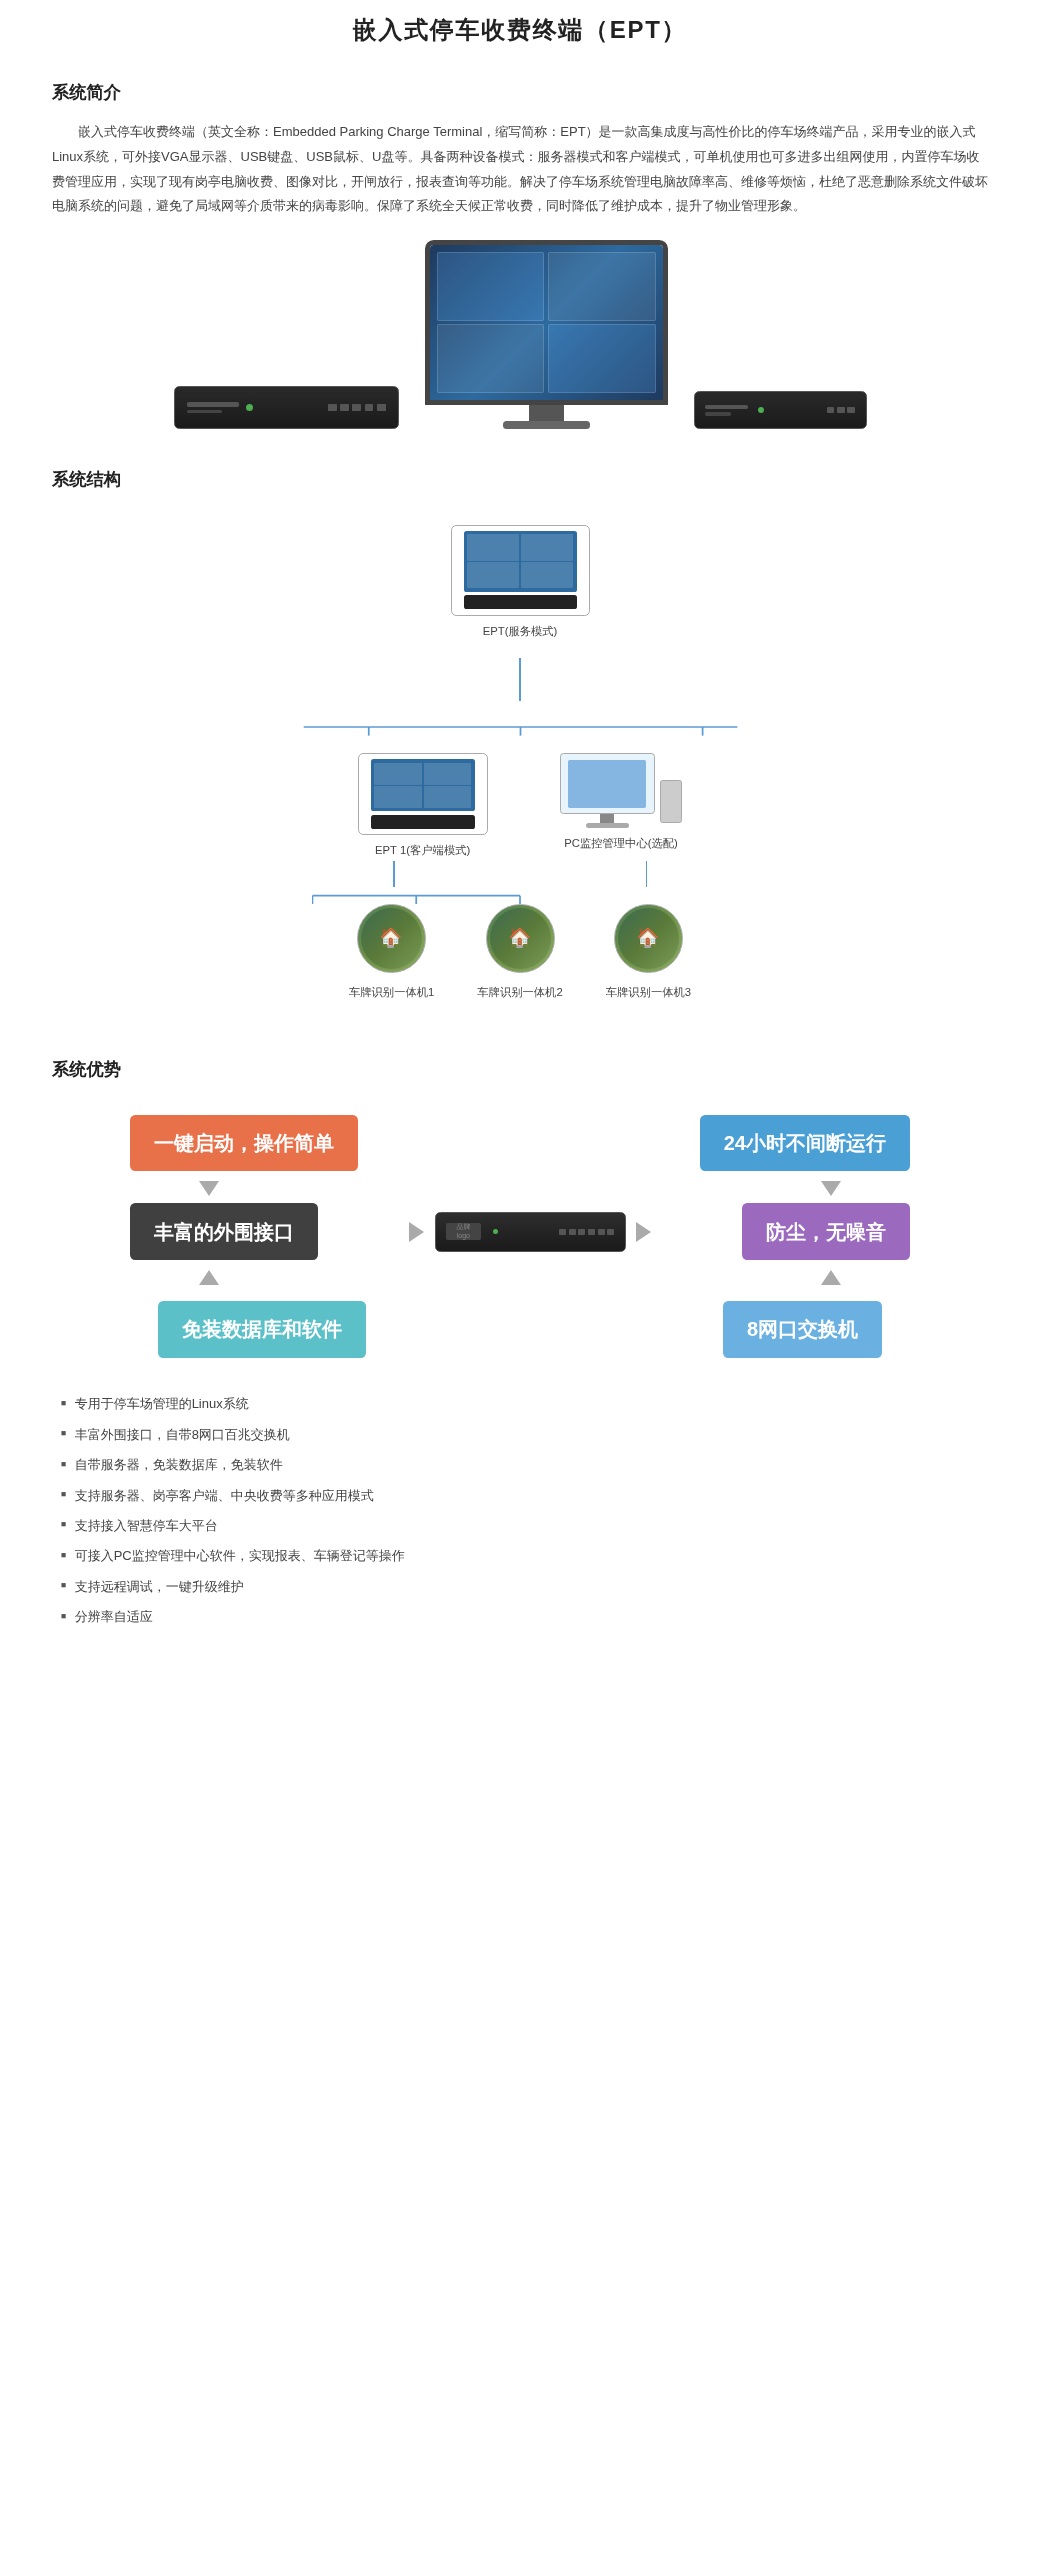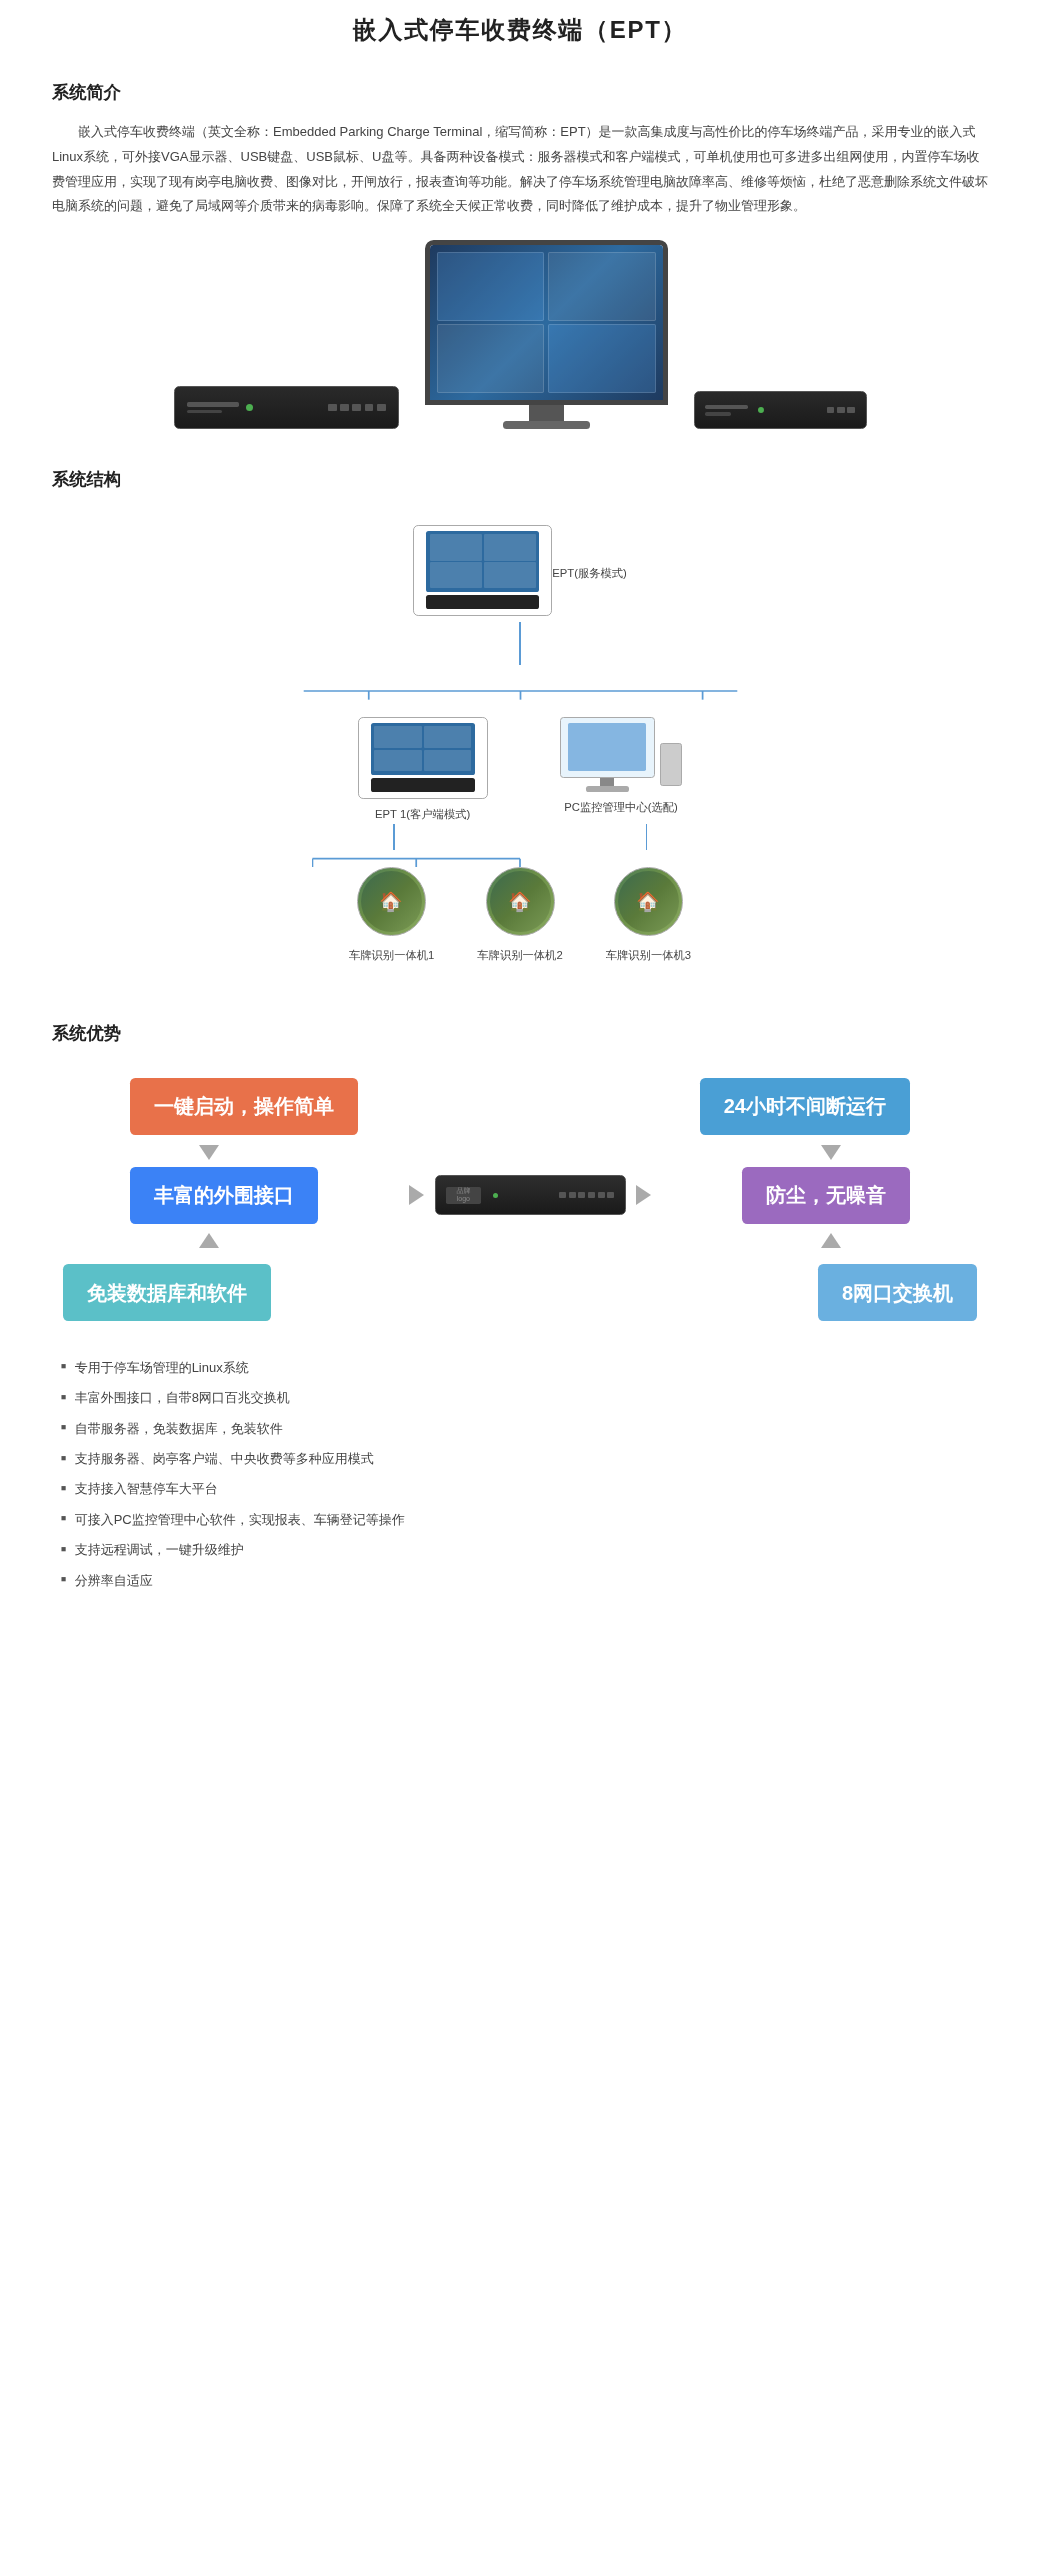--- a/index.html
+++ b/index.html
@@ -154,23 +154,23 @@
       display: flex;
       flex-direction: column;
       align-items: center;
       padding: 17.3px 0;
       position: relative;
     }
 
     
     .ept-server-node {
       display: flex;
-      flex-direction: row;
-      align-items: center;
-      margin-bottom: 6px;
+      flex-direction: column;
+      align-items: center;
+      margin-bottom: 17px;
     }
     .ept-node-box {
       width: 139px;
       background: #fff;
       border: 1.7px solid #aaa;
       border-radius: 5.2px;
       padding: 5.2px;
       display: flex;
       flex-direction: column;
       align-items: center;
@@ -278,21 +278,21 @@
       border-radius: 5.2px;
       padding: 10.4px 24px;
       font-size: 20px;
       font-weight: bold;
       color: #fff;
       text-align: center;
       white-space: nowrap;
     }
     .adv-badge.orange { background: #e8714a; }
     .adv-badge.blue { background: #4a9fd5; }
-    .adv-badge.green { background: #3b82f6; }
+    .adv-badge.green { background: #404040; }
     .adv-badge.purple { background: #9b6abf; }
     .adv-badge.teal { background: #5bc0c8; }
     .adv-badge.light-blue { background: #6ab0e0; }
 
     
     .adv-top-row {
       display: flex;
       justify-content: space-between;
       width: 780px;
       margin-bottom: 8.7px;
@@ -304,21 +304,21 @@
       align-items: center;
       justify-content: space-between;
       width: 780px;
       margin-bottom: 8.7px;
     }
 
     
     .adv-bot-row {
       display: flex;
       justify-content: space-between;
-      width: 914px;
+      width: 724px;
       margin-top: 8.7px;
     }
 
     
     .arrow-right {
       display: inline-block;
       width: 0;
       height: 0;
       border-top: 10.4px solid transparent;
       border-bottom: 10.4px solid transparent;

